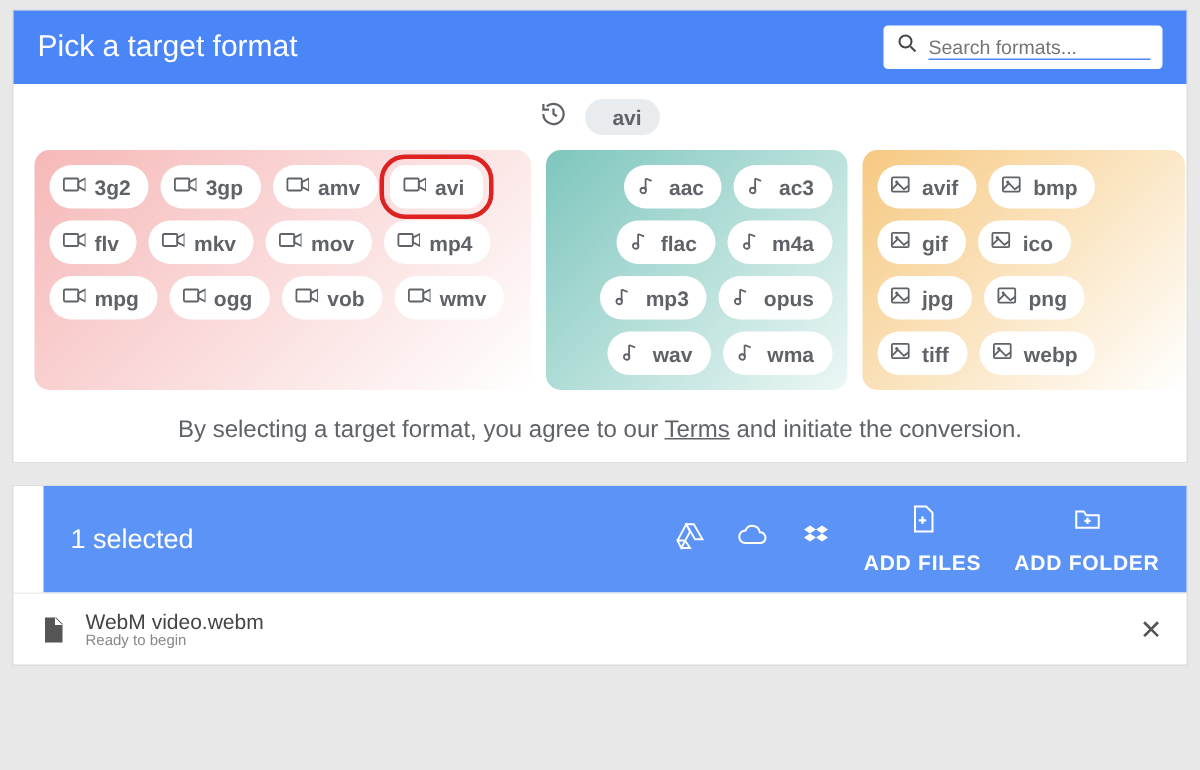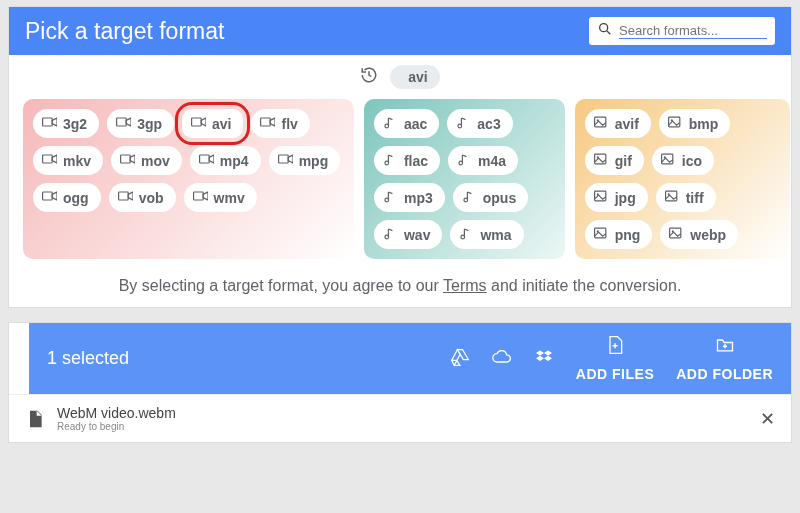--- a/index.html
+++ b/index.html
@@ -1,29 +1,29 @@
 <!DOCTYPE html>
 <html><head>
 <meta charset="utf-8">
 <style>
   * { box-sizing: border-box; margin: 0; padding: 0; font-family: Arial, Helvetica, sans-serif; }
   body { background: #e8e8e8; width: 800px; height: 513px; overflow: hidden; }
   .panel { background: #fff; margin: 6px 8px 0 8px; border: 1px solid #ddd; }
   .hdr { background: #4a86f7; color: #fff; display: flex; align-items: center; justify-content: space-between; padding: 10px 16px; }
-  .hdr-title { font-size: 23px; font-weight: 500; }
+  .hdr-title { font-size: 20px; font-weight: 500; }
   .search { background: #fff; border-radius: 3px; display: flex; align-items: center; padding: 4px 8px; width: 186px; }
   .search svg { width: 16px; height: 16px; margin-right: 6px; }
   .search input { border: none; outline: none; font-size: 13px; width: 100%; color: #737373; border-bottom: 1px solid #4a86f7; }
   .recent-row { display: flex; justify-content: center; align-items: center; gap: 12px; padding: 10px 0 10px 0; }
   .recent-chip { background: #e9ecee; border-radius: 14px; padding: 4px 12px; display:flex; align-items:center; gap:6px; font-size:14px; color:#5f6368; font-weight:600; }
   .history-icon svg { width:18px; height:18px; }
   .groups { display: flex; gap: 10px; padding: 0 1px 18px 14px; }
   .grp { border-radius: 10px; padding: 10px; display: flex; flex-wrap: wrap; gap: 8px 8px; align-content: flex-start; }
   .grp-video { background: linear-gradient(135deg,#f6b8b8,#fff); width: 340px; }
-  .grp-audio { background: linear-gradient(135deg,#7ec6bd,#ecf7f5); width: 206px; }
+  .grp-audio { background: linear-gradient(135deg,#7ec6bd,#ecf7f5); width: 206px; justify-content: flex-end; }
   .grp-image { background: linear-gradient(135deg,#f6c981,#fff); width: 221px; }
   .chip { background: #fff; border-radius: 18px; padding: 5px 12px 5px 8px; display:flex; align-items:center; gap:6px; font-size:14px; color:#5f6368; font-weight:600; cursor:pointer; }
   .chip svg { width:16px; height:16px; }
   .chip.hl { outline: 3px solid #d22; outline-offset: 4px; border-radius: 10px; }
   .start-row { text-align:center; padding: 4px 0 8px 0; }
   .start-btn { background:#4a86f7; color:#fff; border:none; border-radius:4px; padding:12px 22px; font-size:15px; font-weight:600; letter-spacing:1px; display:inline-flex; align-items:center; gap:8px; cursor:pointer; }
   .disclaimer { text-align:center; font-size:16px; color:#5f6368; padding-bottom:12px; }
   .disclaimer .u { text-decoration: underline; }
   .panel2 { background:#fff; margin:14px 8px 0 8px; border:1px solid #ddd; }
   .bar2 { background:#5b93f7; color:#fff; display:flex; align-items:center; justify-content:space-between; padding:12px 18px;margin-left:20px; }
@@ -94,20 +94,26 @@
               <use href="#i-video"></use>
             </svg></span>
           <span>3g2</span>
         </div>
         <div class="chip">
           <span><svg viewBox="0 0 20 18">
               <use href="#i-video"></use>
             </svg></span>
           <span>3gp</span>
         </div>
+        <div class="chip">
+          <span><svg viewBox="0 0 20 18">
+              <use href="#i-video"></use>
+            </svg></span>
+          <span>amv</span>
+        </div>
         <div class="chip hl">
           <span><svg viewBox="0 0 20 18">
               <use href="#i-video"></use>
             </svg></span>
           <span>avi</span>
         </div>
         <div class="chip">
           <span><svg viewBox="0 0 20 18">
               <use href="#i-video"></use>
             </svg></span>
@@ -234,27 +240,27 @@
         <div class="chip">
           <span><svg viewBox="0 0 20 18">
               <use href="#i-image"></use>
             </svg></span>
           <span>jpg</span>
         </div>
         <div class="chip">
           <span><svg viewBox="0 0 20 18">
               <use href="#i-image"></use>
             </svg></span>
+          <span>png</span>
+        </div>
+        <div class="chip">
+          <span><svg viewBox="0 0 20 18">
+              <use href="#i-image"></use>
+            </svg></span>
           <span>tiff</span>
-        </div>
-        <div class="chip">
-          <span><svg viewBox="0 0 20 18">
-              <use href="#i-image"></use>
-            </svg></span>
-          <span>png</span>
         </div>
         <div class="chip">
           <span><svg viewBox="0 0 20 18">
               <use href="#i-image"></use>
             </svg></span>
           <span>webp</span>
         </div>
       </div>
   </div>
 

